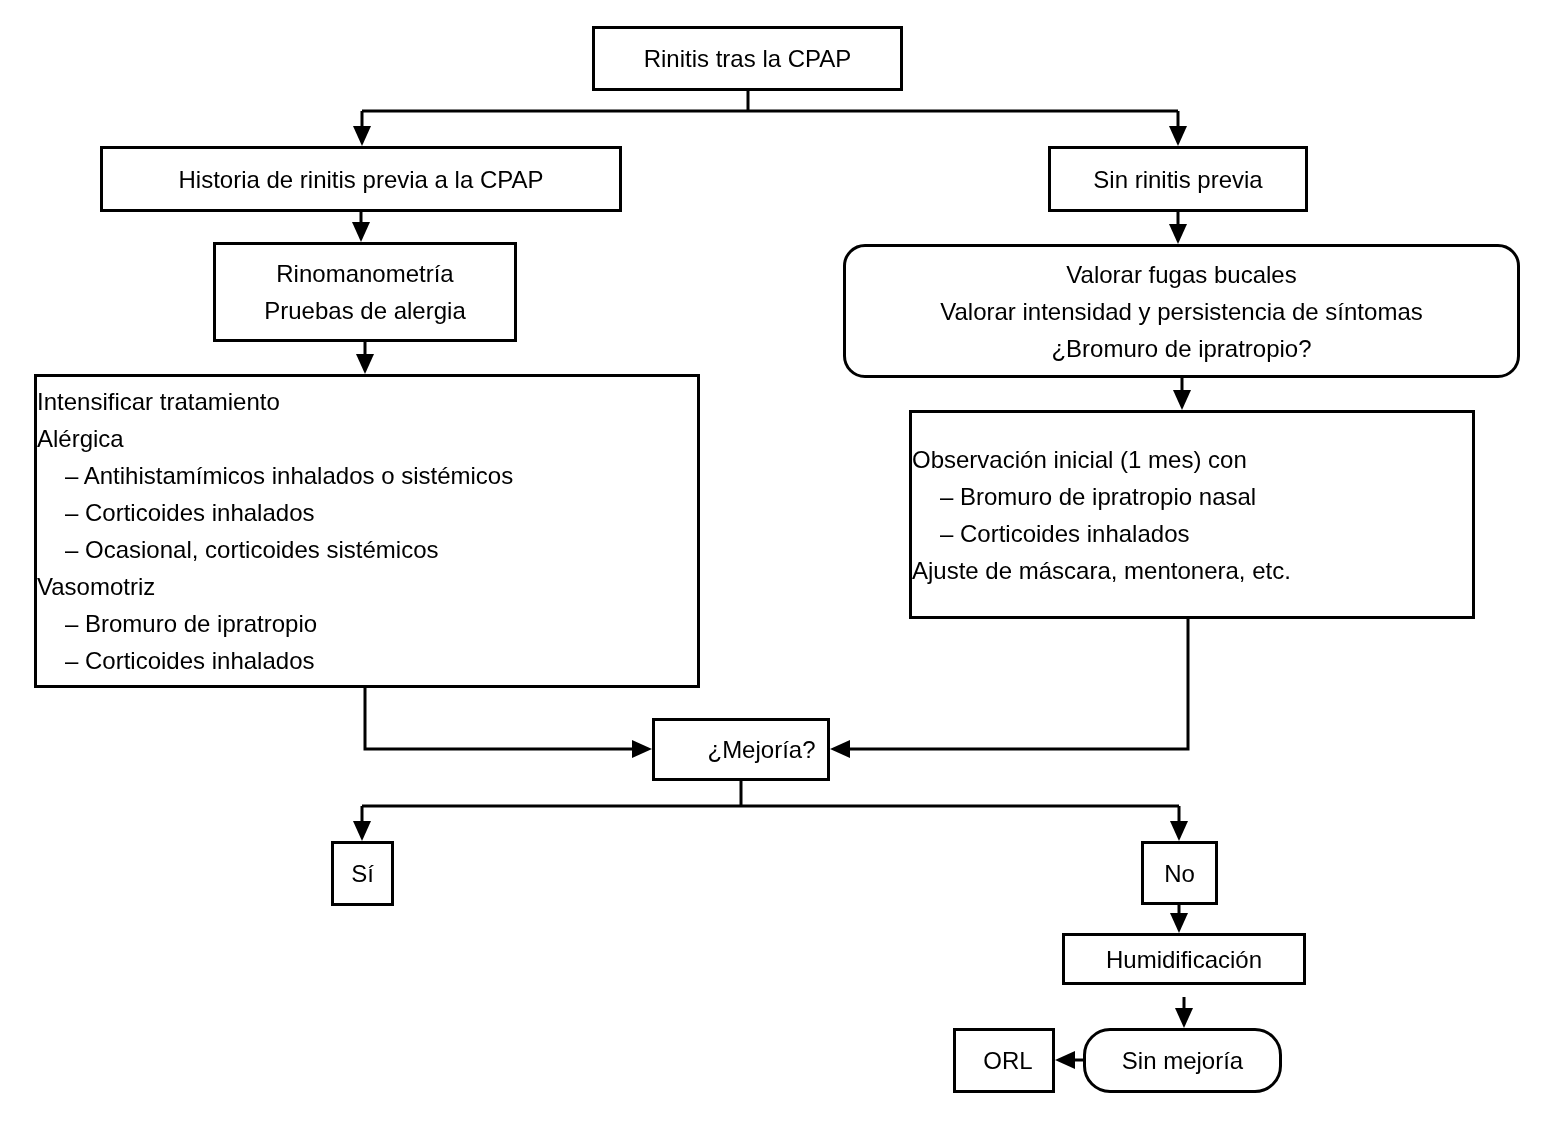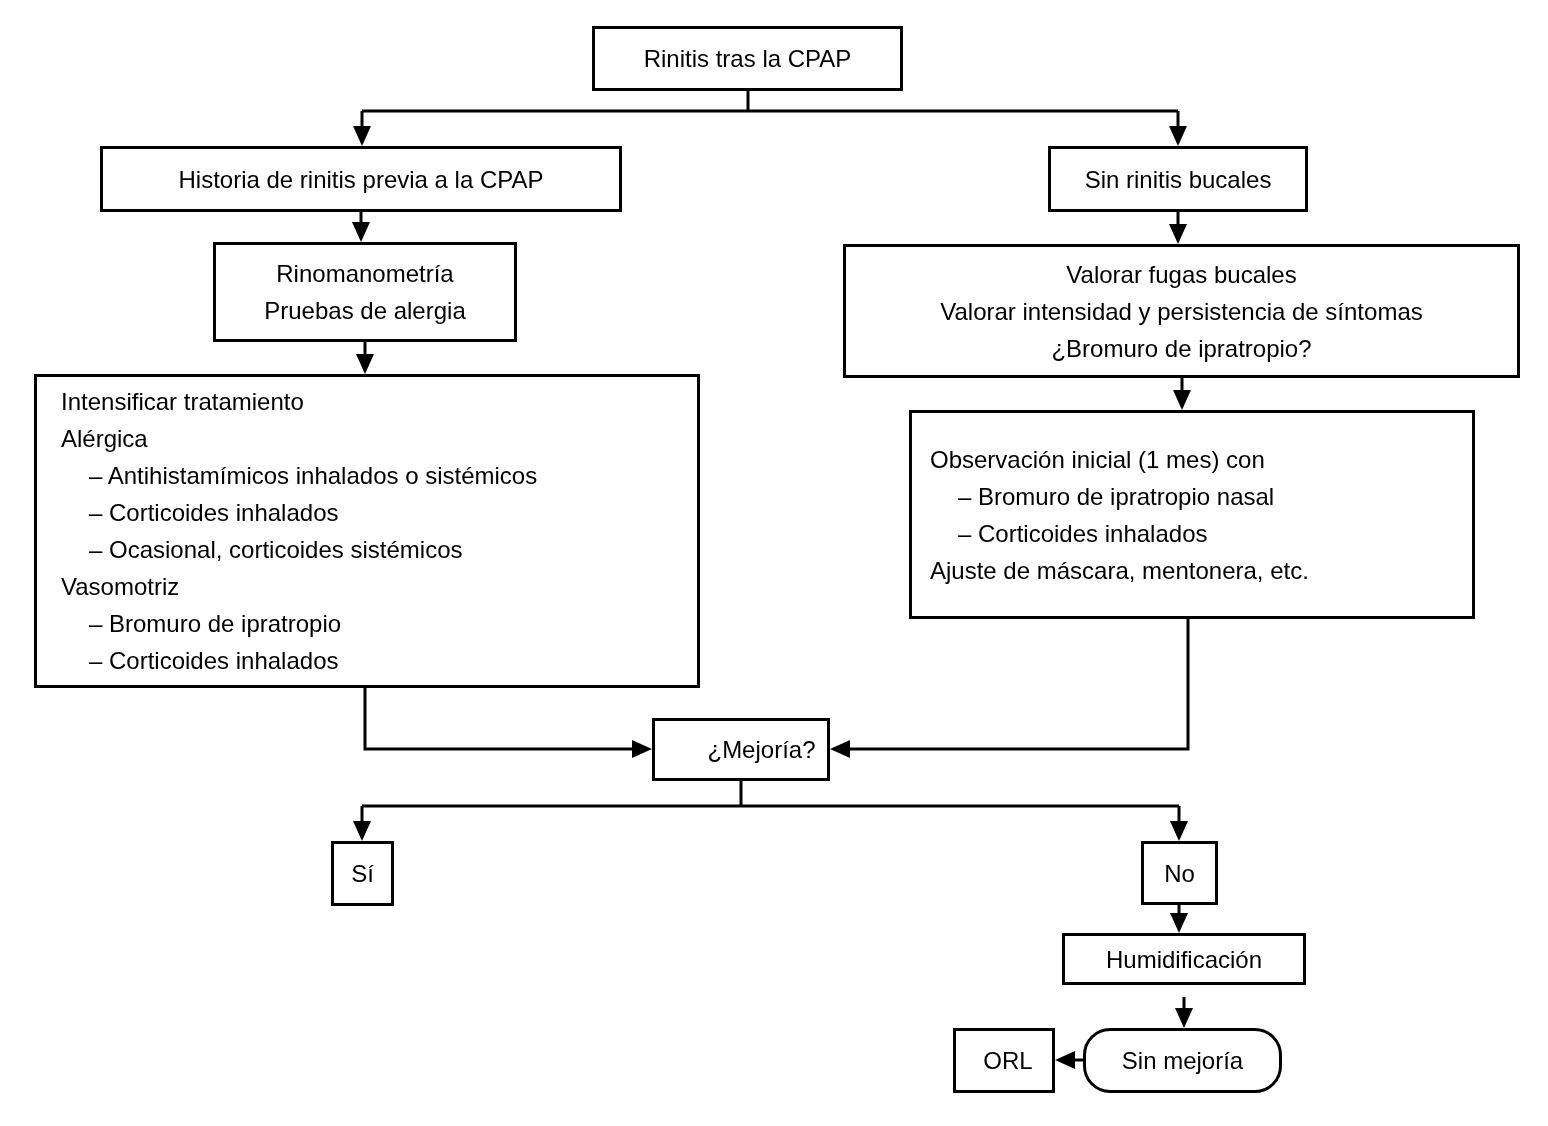--- a/index.html
+++ b/index.html
@@ -33,21 +33,21 @@
     align-items: center;
     justify-content: center;
     text-align: center;
     font-size: 24px;
     line-height: 37px;
     color: #000000;
   }
   .box.left-align {
     align-items: flex-start;
     text-align: left;
-    padding-left: 24px;
+    padding-left: 0;
     padding-right: 10px;
   }
   .box .line { white-space: nowrap; }
   .box .indent { padding-left: 28px; text-align: right; }
 </style>
 </head>
 <body>
 
 <div class="canvas">
 
@@ -101,46 +101,46 @@
 
   <div class="box" style="left:592px; top:26px; width:311px; height:65px;">
     <span class="line">Rinitis tras la CPAP</span>
   </div>
 
   <div class="box" style="left:100px; top:146px; width:522px; height:66px;">
     <span class="line">Historia de rinitis previa a la CPAP</span>
   </div>
 
   <div class="box" style="left:1048px; top:146px; width:260px; height:66px;">
-    <span class="line">Sin rinitis bucales</span>
+    <span class="line">Sin rinitis previa</span>
   </div>
 
   <div class="box" style="left:213px; top:242px; width:304px; height:100px;text-align:right;">
     <span class="line">Rinomanometría</span>
     <span class="line">Pruebas de alergia</span>
   </div>
 
-  <div class="box" style="left:843px; top:244px; width:677px; height:134px;">
+  <div class="box" style="left:843px; top:244px; width:677px; height:134px;border-radius:22px;">
     <span class="line">Valorar fugas bucales</span>
     <span class="line">Valorar intensidad y persistencia de síntomas</span>
     <span class="line">¿Bromuro de ipratropio?</span>
   </div>
 
   <div class="box left-align" style="left:34px; top:374px; width:666px; height:314px;">
     <span class="line">Intensificar tratamiento</span>
     <span class="line">Alérgica</span>
     <span class="line indent">– Antihistamímicos inhalados o sistémicos</span>
     <span class="line indent">– Corticoides inhalados</span>
     <span class="line indent">– Ocasional, corticoides sistémicos</span>
     <span class="line">Vasomotriz</span>
     <span class="line indent">– Bromuro de ipratropio</span>
     <span class="line indent">– Corticoides inhalados</span>
   </div>
 
-  <div class="box left-align" style="left:909px; top:410px; width:566px; height:209px; padding-left:18px;">
+  <div class="box left-align" style="left:909px; top:410px; width:566px; height:209px; ">
     <span class="line">Observación inicial (1 mes) con</span>
     <span class="line indent">– Bromuro de ipratropio nasal</span>
     <span class="line indent">– Corticoides inhalados</span>
     <span class="line">Ajuste de máscara, mentonera, etc.</span>
   </div>
 
   <div class="box" style="left:652px; top:718px; width:178px; height:63px;padding-left:41px;">
     <span class="line">¿Mejoría?</span>
   </div>
 

